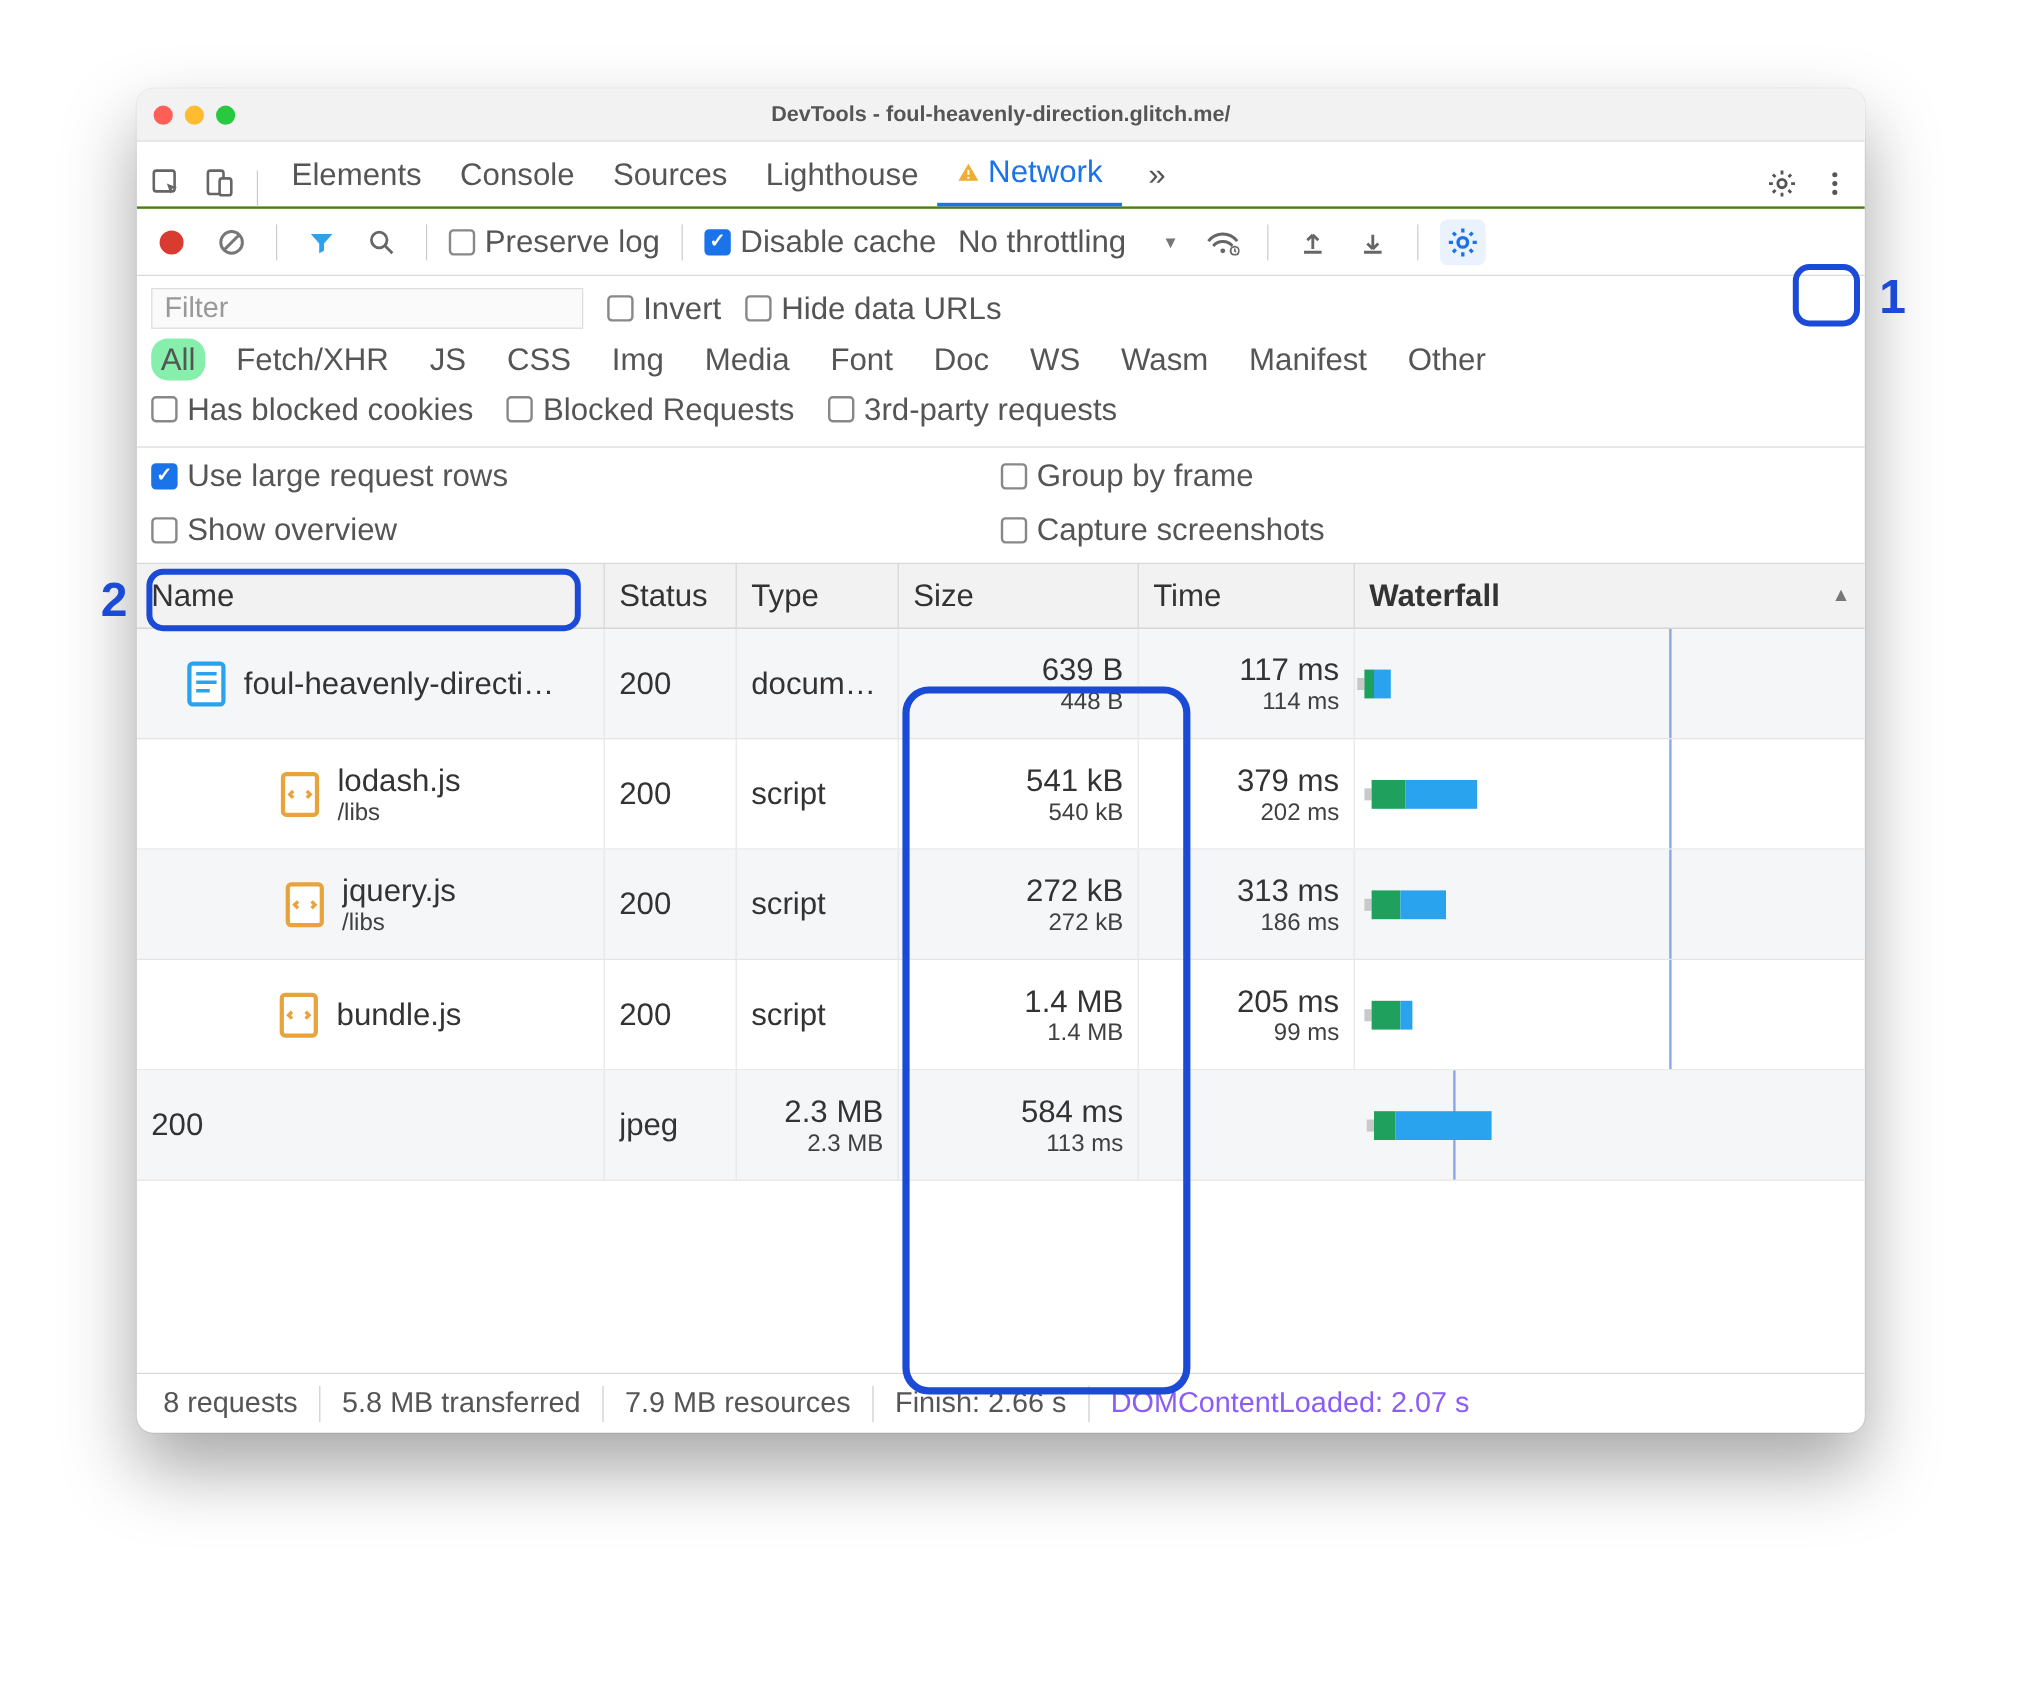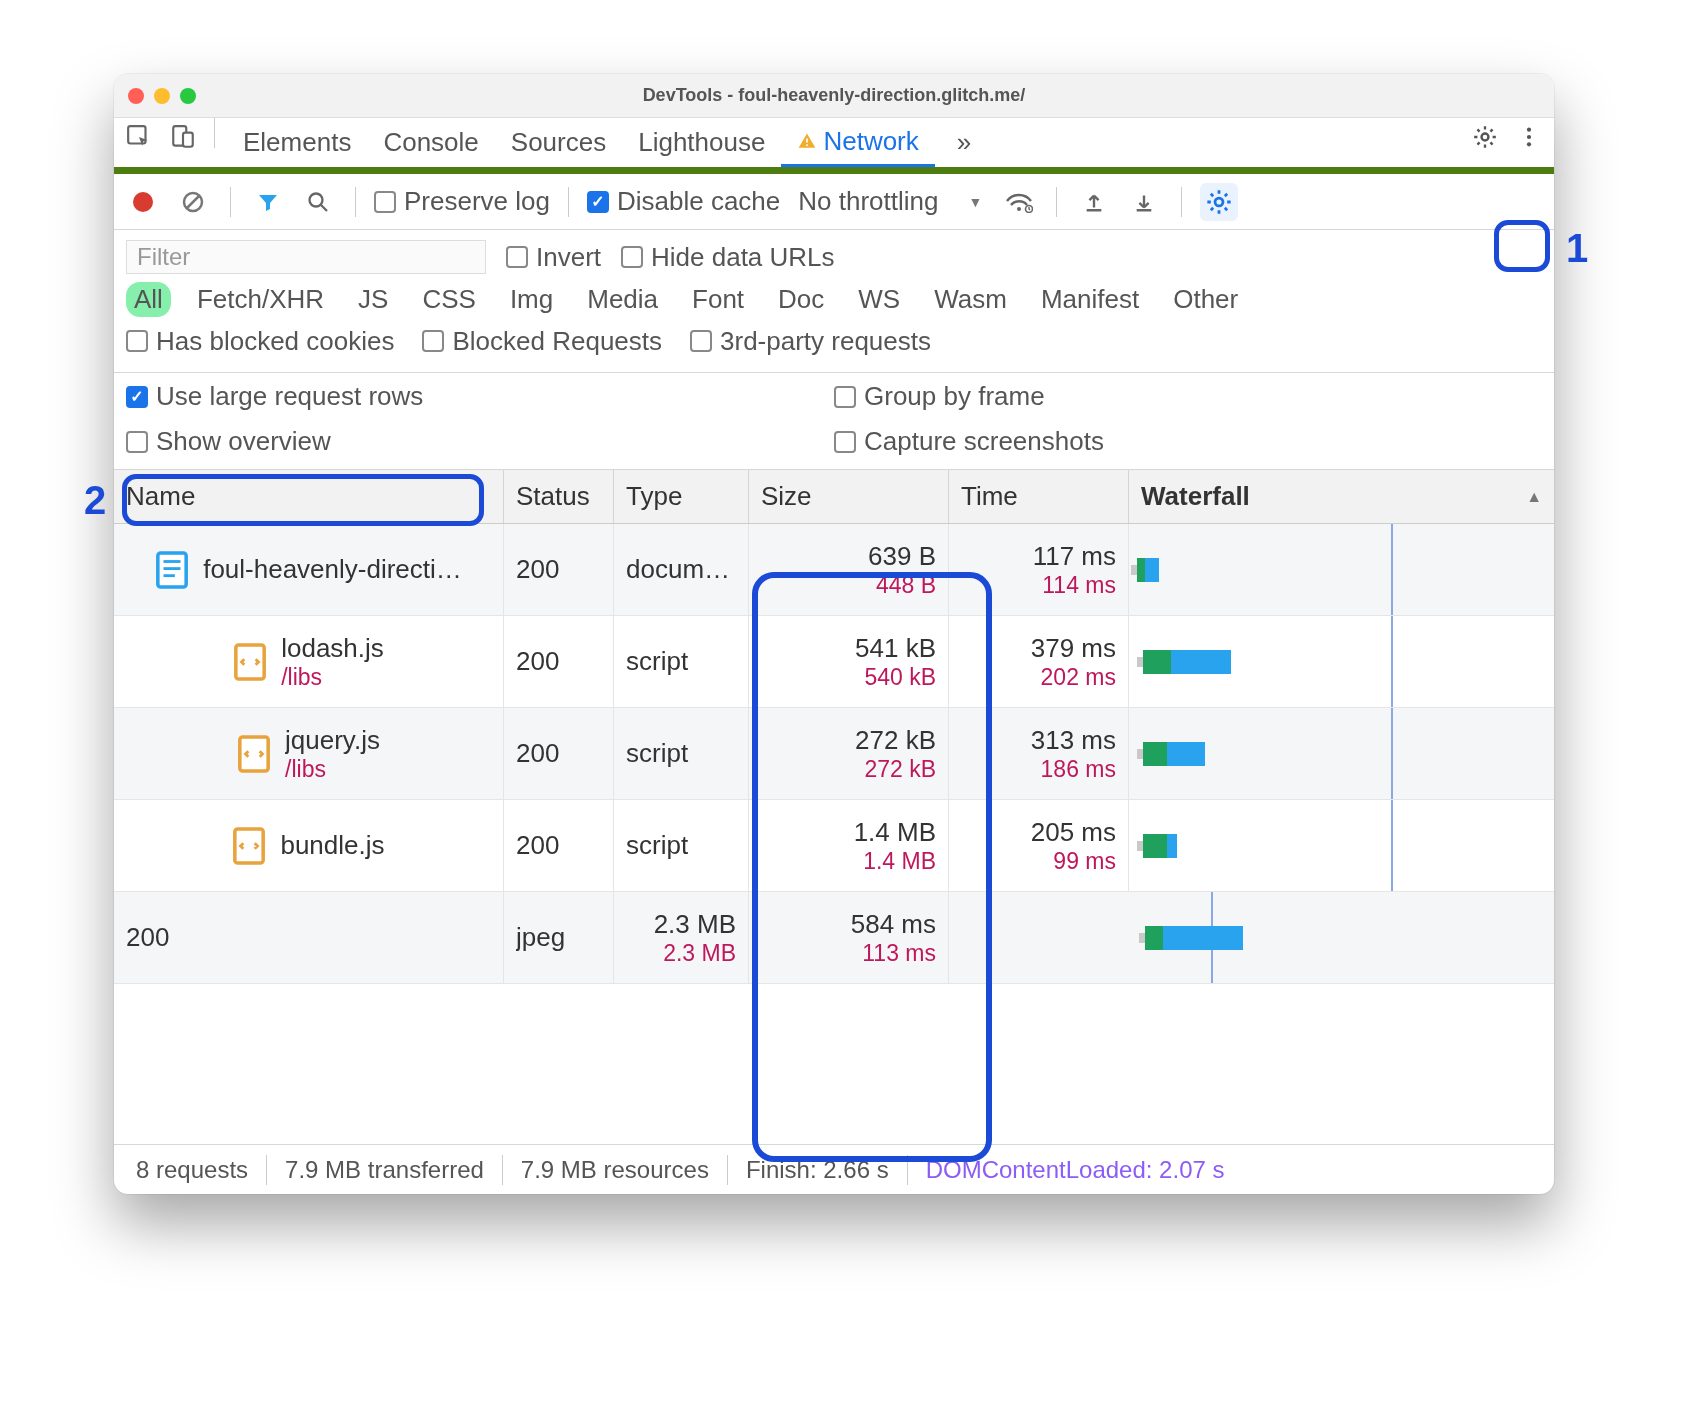--- a/index.html
+++ b/index.html
@@ -49,23 +49,23 @@
   .light.yellow { background: #febc2e; }
   .light.green { background: #28c840; }
   .titlebar .title {
     position: absolute; left: 0; right: 0; text-align: center;
     font-size: 18px; font-weight: 600; color: #555; pointer-events: none;
   }
   
   .tabsrow {
     height: 56px;
     display: flex;
-    align-items: flex-start;
+    align-items: flex-end;
     padding: 0 6px;
-    border-bottom: 7px solid #4d7c0f;
+    border-bottom: 2px solid #4d7c0f;
     gap: 6px;
     color: #555;
   }
   .ib { width: 38px; height: 38px; display:flex; align-items:center; justify-content:center; border-radius:4px; }
   .sep { width:1px; height:30px; background:#ccc; margin:0 6px; }
   .tab { padding: 0 16px; height:100%; display:flex; align-items:center; cursor:pointer; color:#555; gap:6px;}
   .tab.active { color:#1a73e8; border-bottom: 3px solid #1a73e8; }
   .spacer { flex:1; }
   
   .toolbar {
@@ -108,21 +108,21 @@
   .th { display:flex; align-items:center; padding:0 12px; border-right:1px solid #d5d5d5; color:#333; position:relative;}
   .th:last-child { border-right:none;font-weight:bold; }
   .sorticon { position:absolute; right:12px; color:#777; font-size:16px;}
   .tbody { flex:1; overflow:auto;}
   .trow { height:92px; border-bottom:1px solid #e5e5e5;}
   .trow.alt { background:#f5f6f7; }
   .td { border-right:1px solid #e5e5e5; padding:10px 12px; display:flex; flex-direction:column; justify-content:center;}
   .td:last-child { border-right:none;}
   .td.num { align-items:flex-end; }
   .td .l1 { color:#333; white-space:nowrap; overflow:hidden; text-overflow:ellipsis;}
-  .td .l2 { color:#be185d; font-size:23px;}
+  .td .l2 { color:#404040; font-size:20px;}
   .namecell { flex-direction:row; align-items:center; gap:14px;}
   .namecell .txt { display:flex; flex-direction:column; overflow:hidden;}
   .fileicon { width:34px; height:40px; flex:0 0 34px;}
   .wf { position:relative; }
   .wf .track { position:absolute; top:50%; transform:translateY(-50%); height:24px; display:flex; align-items:center;}
   .wf .stub { width:6px; height:10px; background:#c9c9c9;}
   .wf .seg1 { height:24px; background:#1fa15d;}
   .wf .seg2 { height:24px; background:#2aa3ef;}
   .wf .vline { position:absolute; top:0; bottom:0; width:2px; background:#8aa8e6;}
   
@@ -537,21 +537,21 @@
                 <div class="seg1" style="width:18px"></div>
                 <div class="seg2" style="width:80px"></div>
               </div>
             </div>
           </div>
         </div>
     </div>
 
     <div class="statusbar">
       <div class="sseg">8 requests</div>
-      <div class="sseg">7.9 MB transferred</div>
+      <div class="sseg">5.8 MB transferred</div>
       <div class="sseg">7.9 MB resources</div>
       <div class="sseg">Finish: 2.66 s</div>
       <div class="sseg link">DOMContentLoaded: 2.07 s</div>
     </div>
   </div>
 
   <div class="callout-box" style="left:1404px; top:170px; width:56px; height:52px;"></div>
   <div class="callout-num" style="left:1476px; top:176px;">1</div>
 
   <div class="callout-box" style="left:32px; top:424px; width:362px; height:52px;"></div>

